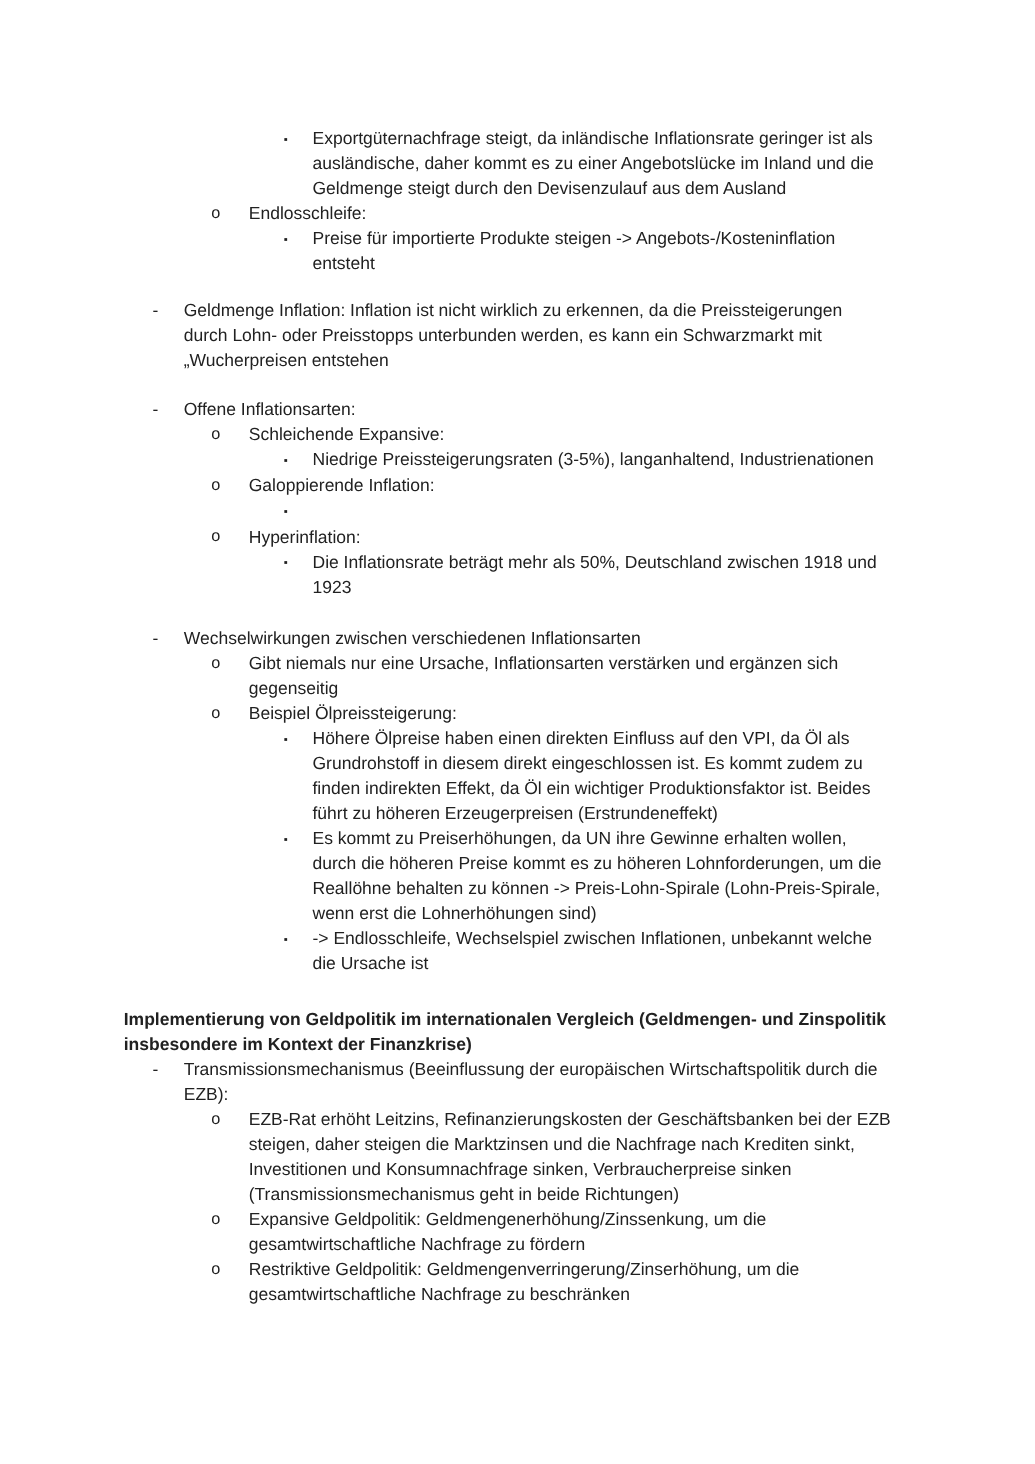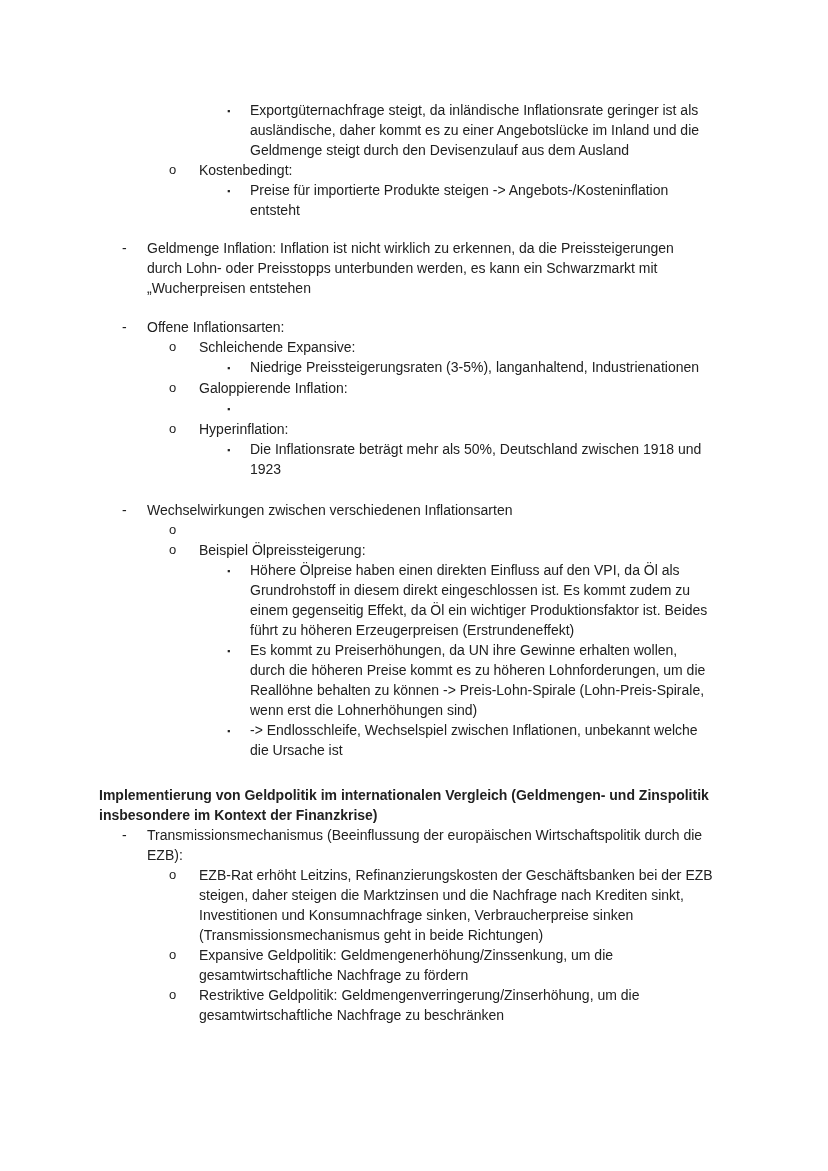--- a/index.html
+++ b/index.html
@@ -38,21 +38,21 @@
 <div class="page">
   <div id="doc">
       <div class="row l3">
         <span class="bullet">▪</span>
         <span class="text">Exportgüternachfrage steigt, da inländische Inflationsrate geringer ist als
 ausländische, daher kommt es zu einer Angebotslücke im Inland und die
 Geldmenge steigt durch den Devisenzulauf aus dem Ausland</span>
       </div>
       <div class="row l2">
         <span class="bullet">o</span>
-        <span class="text">Kostenbedingt:</span>
+        <span class="text">Endlosschleife:</span>
       </div>
       <div class="row l3">
         <span class="bullet">▪</span>
         <span class="text">Preise für importierte Produkte steigen -&gt; Angebots-/Kosteninflation
 entsteht</span>
       </div>
       <div class="row l1" style="margin-top: 18px;">
         <span class="bullet">-</span>
         <span class="text">Geldmenge Inflation: Inflation ist nicht wirklich zu erkennen, da die Preissteigerungen
 durch Lohn- oder Preisstopps unterbunden werden, es kann ein Schwarzmarkt mit
@@ -85,30 +85,32 @@
         <span class="bullet">▪</span>
         <span class="text">Die Inflationsrate beträgt mehr als 50%, Deutschland zwischen 1918 und
 1923</span>
       </div>
       <div class="row l1" style="margin-top: 21px;">
         <span class="bullet">-</span>
         <span class="text">Wechselwirkungen zwischen verschiedenen Inflationsarten</span>
       </div>
       <div class="row l2">
         <span class="bullet">o</span>
+        <span class="text">Gibt niemals nur eine Ursache, Inflationsarten verstärken und ergänzen sich
+gegenseitig</span>
       </div>
       <div class="row l2">
         <span class="bullet">o</span>
         <span class="text">Beispiel Ölpreissteigerung:</span>
       </div>
       <div class="row l3">
         <span class="bullet">▪</span>
         <span class="text">Höhere Ölpreise haben einen direkten Einfluss auf den VPI, da Öl als
 Grundrohstoff in diesem direkt eingeschlossen ist. Es kommt zudem zu
-einem gegenseitig Effekt, da Öl ein wichtiger Produktionsfaktor ist. Beides
+finden indirekten Effekt, da Öl ein wichtiger Produktionsfaktor ist. Beides
 führt zu höheren Erzeugerpreisen (Erstrundeneffekt)</span>
       </div>
       <div class="row l3">
         <span class="bullet">▪</span>
         <span class="text">Es kommt zu Preiserhöhungen, da UN ihre Gewinne erhalten wollen,
 durch die höheren Preise kommt es zu höheren Lohnforderungen, um die
 Reallöhne behalten zu können -&gt; Preis-Lohn-Spirale (Lohn-Preis-Spirale,
 wenn erst die Lohnerhöhungen sind)</span>
       </div>
       <div class="row l3">

